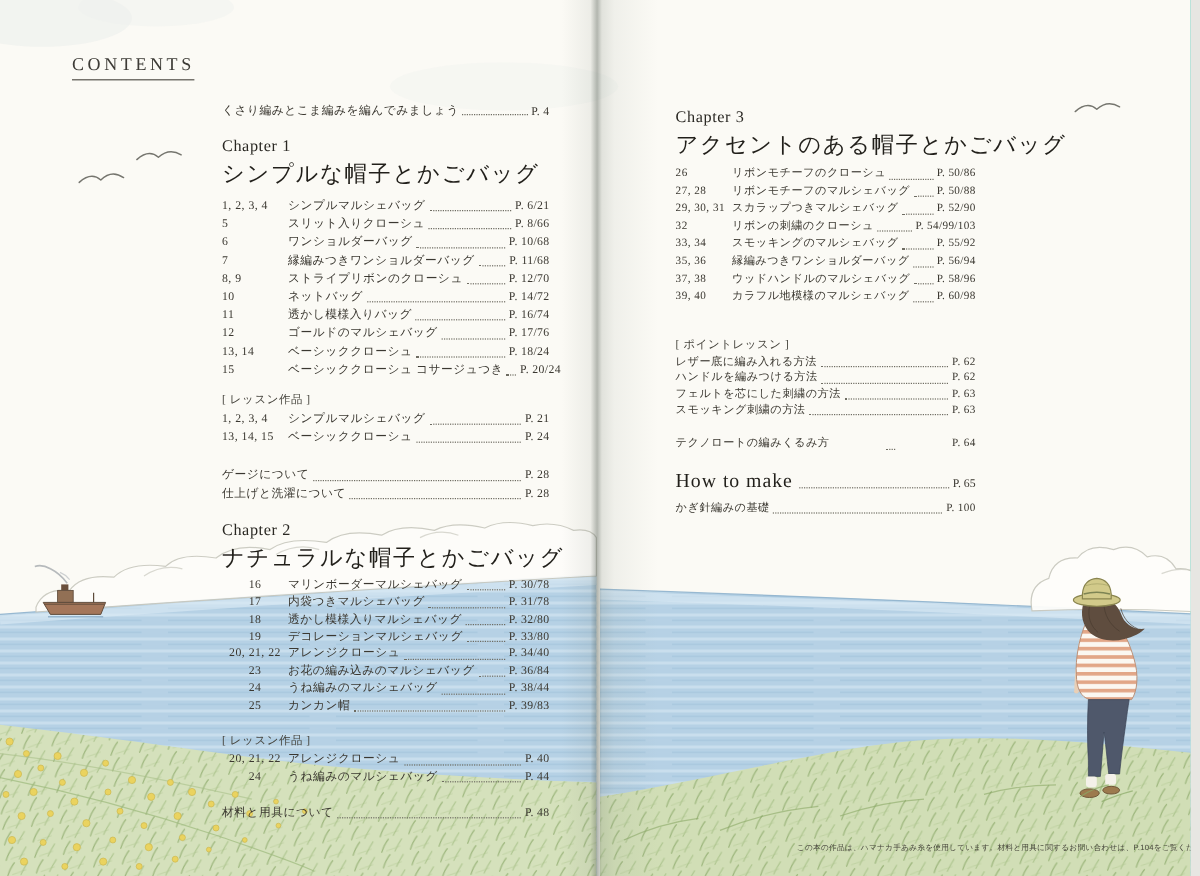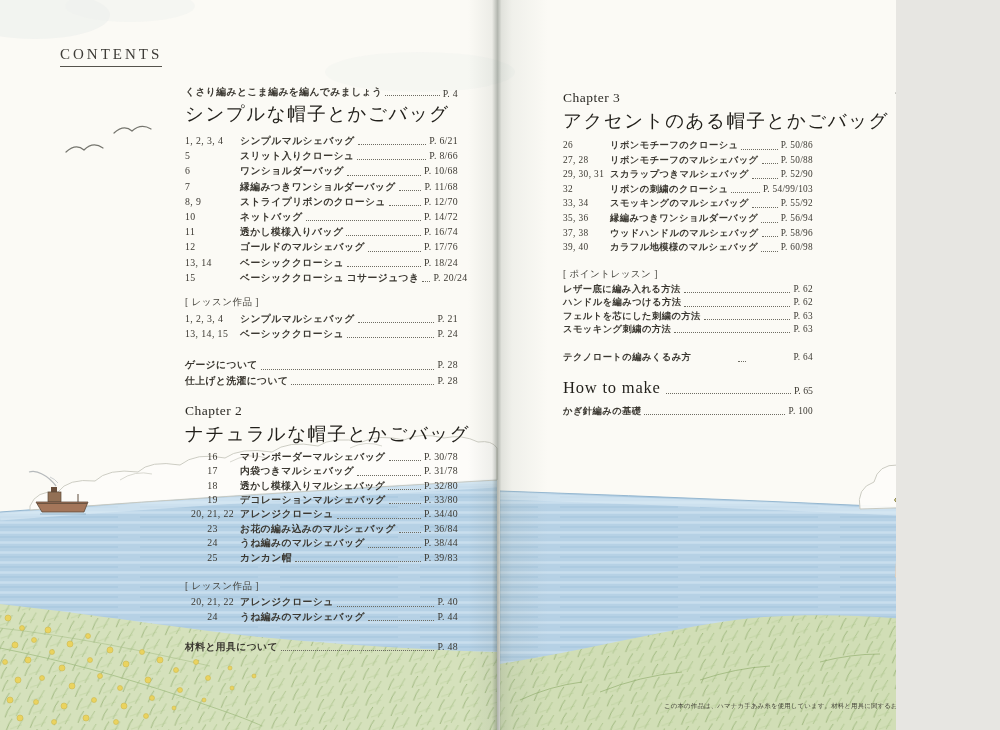--- a/index.html
+++ b/index.html
@@ -1,40 +1,40 @@
 <!DOCTYPE html>
 <html><head>
 <meta charset="utf-8">
 <style>
   html,body{margin:0;padding:0;background:#e7e6e2;}
-  .spread{position:relative;width:896px;height:730px;overflow:hidden;background:#14b8a6;
+  .spread{position:relative;width:992px;height:730px;overflow:hidden;background:#14b8a6;
           font-family:"Liberation Serif","DejaVu Serif",serif;color:#3b3831;}
   .spread svg.bg{position:absolute;left:0;top:0;z-index:0;}
   .gutter{position:absolute;left:468px;top:0;width:80px;height:730px;z-index:4;pointer-events:none;
     background:linear-gradient(90deg, rgba(110,118,108,0) 0%, rgba(110,118,108,0.10) 30%,
       rgba(70,80,70,0.40) 37%, rgba(120,130,120,0.20) 42%, rgba(140,150,140,0.10) 55%, rgba(140,150,140,0) 100%);}
   .col{position:absolute;z-index:10;}
   .contents-title{position:absolute;left:60px;top:46px;z-index:10;font-size:15px;letter-spacing:3px;
      color:#3d3b36;border-bottom:1px solid #55534c;padding-bottom:3px;}
   .left-col{left:185px;top:86px;width:273px;}
   .right-col{left:563px;top:90px;width:250px;}
   .chapter-label{font-size:13.5px;color:#2a2823;letter-spacing:0.5px;}
   .chapter-title{font-size:18.5px;letter-spacing:1.5px;color:#211f1a;margin-top:2px;white-space:nowrap;}
   .toc-row{display:flex;align-items:flex-end;font-size:9.8px;letter-spacing:0.4px;color:#3b3831;white-space:nowrap;}
   .toc-row .no{flex:none;width:55px;}
   .right-col .toc-row .no{width:47px;}
-  .toc-row .lbl{flex:none;font-weight:bold;}
+  .toc-row .lbl{flex:none;}
   .toc-row .dots{flex:1;min-width:8px;border-bottom:1.6px dotted #6e6c62;margin:0 3px 3px 3px;}
   .toc-row .pg{flex:none;letter-spacing:0.3px;}
   .c1 .toc-row{line-height:15.2px;}
   .c2 .toc-row{line-height:14.4px;text-align:center;}
   .c3 .toc-row{line-height:14.6px;font-size:9.3px;}
   .point .toc-row{line-height:13.4px;font-size:9.3px;}
   .lesson-head{font-size:9.5px;letter-spacing:0.5px;color:#45433c;}
-  .mt15{margin-top:15px;} .mt14{margin-top:16px;} .mt13{margin-top:13px;} .mt12{margin-top:12px;}
+  .mt15{margin-top:15px;} .mt14{margin-top:16px;} .mt13{margin-top:26px;} .mt12{margin-top:12px;}
   .mt11{margin-top:11px;} .mt7{margin-top:7px;} .mt5{margin-top:5px;} .mt4{margin-top:4px;} .mt2{margin-top:2px;}
   .howto-row{display:flex;align-items:flex-end;white-space:nowrap;}
   .howto-row .lbl{font-size:16.5px;letter-spacing:0.8px;color:#211f1a;line-height:21px;}
   .howto-row .dots{flex:1;border-bottom:1.6px dotted #6e6c62;margin:0 3px 4px 5px;}
   .howto-row .pg{font-size:9.8px;line-height:15px;}
   .single-row{font-size:9.3px;}
   .footnote{position:absolute;left:664px;top:702px;z-index:10;font-size:6.4px;letter-spacing:0.2px;
      color:#45443a;font-family:"Liberation Sans","DejaVu Sans",sans-serif;white-space:nowrap;}
 </style>
 </head>
@@ -188,20 +188,21 @@
   <div class="contents-title">CONTENTS</div>
 
   <div class="col left-col">
 
     <div class="toc-row">
       <span class="lbl">くさり編みとこま編みを編んでみましょう</span>
       <span class="dots"></span>
       <span class="pg">P. 4</span>
     </div>
 
+    <div class="chapter-label mt15">Chapter 1</div>
     <div class="chapter-title">シンプルな帽子とかごバッグ</div>
 
     <div class="list c1 mt7">
 
         <div class="toc-row">
           <span class="no">1, 2, 3, 4</span>
           <span class="lbl">シンプルマルシェバッグ</span>
           <span class="dots"></span>
           <span class="pg">P. 6/21</span>
         </div>

